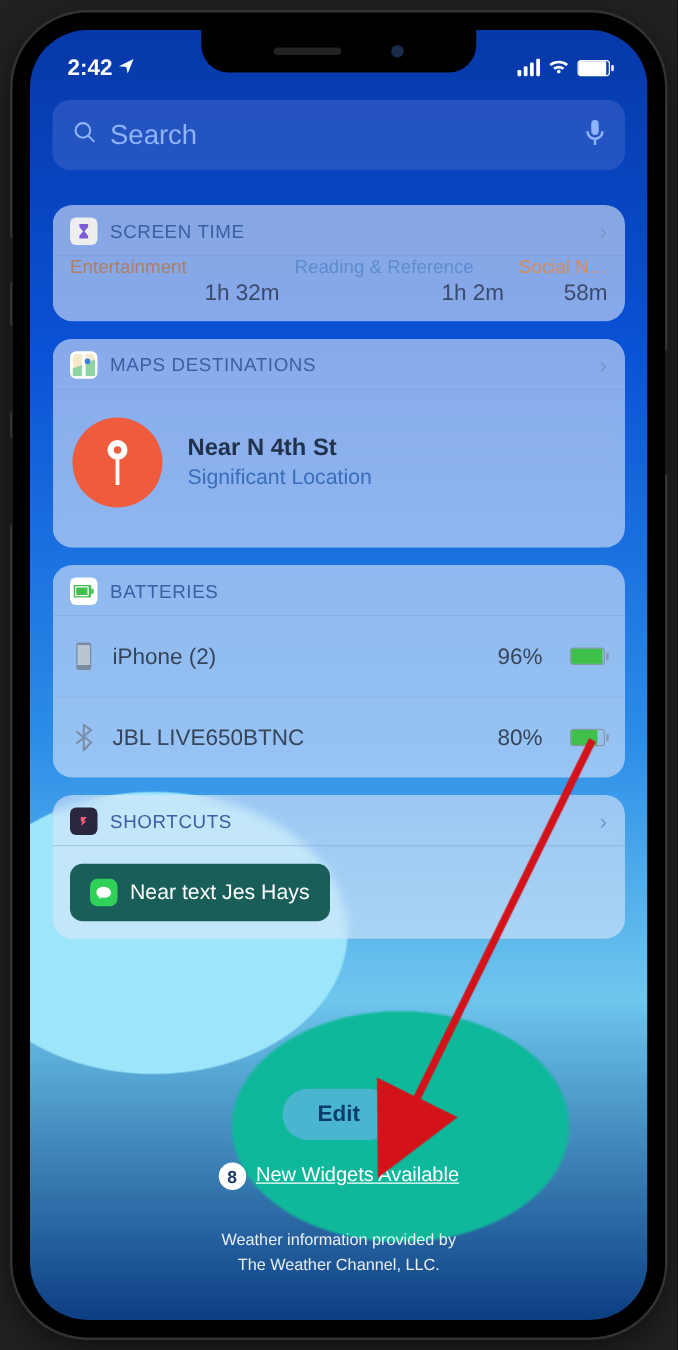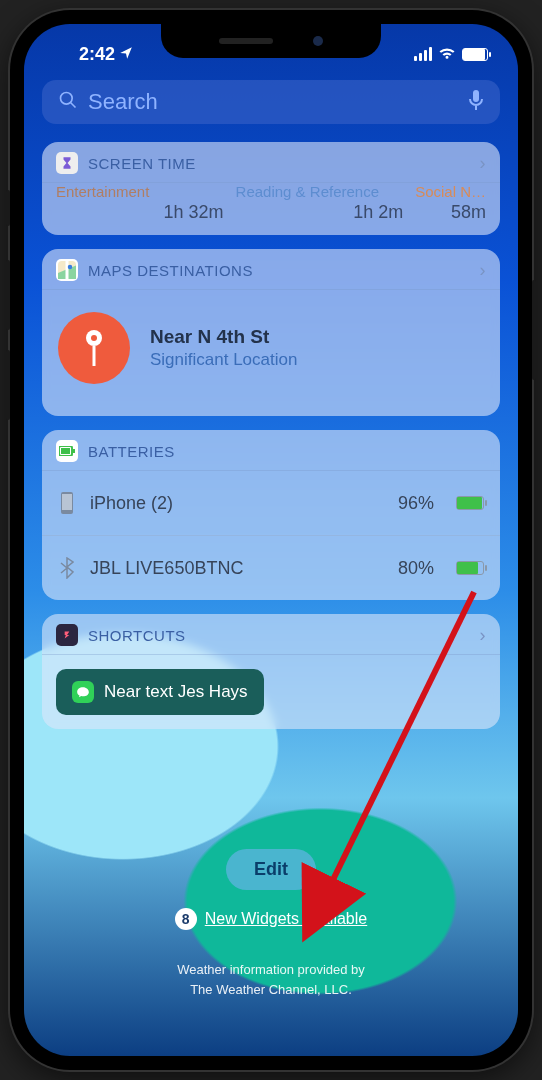--- a/index.html
+++ b/index.html
@@ -52,43 +52,43 @@
   .notch .speaker { width: 54px; height: 6px; background: #222; border-radius: 3px; }
   .notch .cam { width: 10px; height: 10px; background: #1a2a4a; border-radius: 50%; }
   .status-bar {
     position: absolute; top: 0; left: 0; right: 0;
     height: 48px;
     display: flex; justify-content: space-between; align-items: center;
     padding: 12px 30px 0;
     color: #fff; font-weight: 600;
     z-index: 40;
   }
-  .status-left { display: flex; align-items: center; gap: 4px; font-size: 18px; margin-left: 25px; }
+  .status-left { display: flex; align-items: center; gap: 4px; font-size: 18px; }
   .status-right { display: flex; align-items: center; gap: 6px; }
   .bars { display: flex; align-items: flex-end; gap: 2px; }
   .bars i { width: 3px; background: #fff; border-radius: 1px; }
   .bars i:nth-child(1){height:5px} .bars i:nth-child(2){height:8px}
   .bars i:nth-child(3){height:11px} .bars i:nth-child(4){height:14px}
   .battery-ind { width: 26px; height: 13px; border: 1.5px solid #fff; border-radius: 3px; position: relative; }
   .battery-ind::after { content:''; position:absolute; right:-4px; top:3px; width:2px; height:5px; background:#fff; border-radius:1px; }
   .battery-ind i { display:block; width: 90%; height: 100%; background:#fff; border-radius:1px; }
 
   .content {
     padding: 56px 18px 20px;
     color: #fff;
   }
   .search-bar {
     background: rgba(60,100,200,.55);
     border-radius: 14px;
-    height: 44px;
+    height: 56px;
     display: flex; align-items: center;
     padding: 0 16px;
     color: #9ec0ff;
     gap: 10px;
-    margin-bottom: 18px;
+    margin-bottom: 28px;
   }
   .search-bar input {
     flex: 1; background: none; border: none; outline: none;
     font-size: 22px; color: #cfe0ff;
   }
   .search-bar input::placeholder { color: #8fb3ff; }
 
   .widget {
     background: rgba(220,230,250,.6);
     border-radius: 16px;

